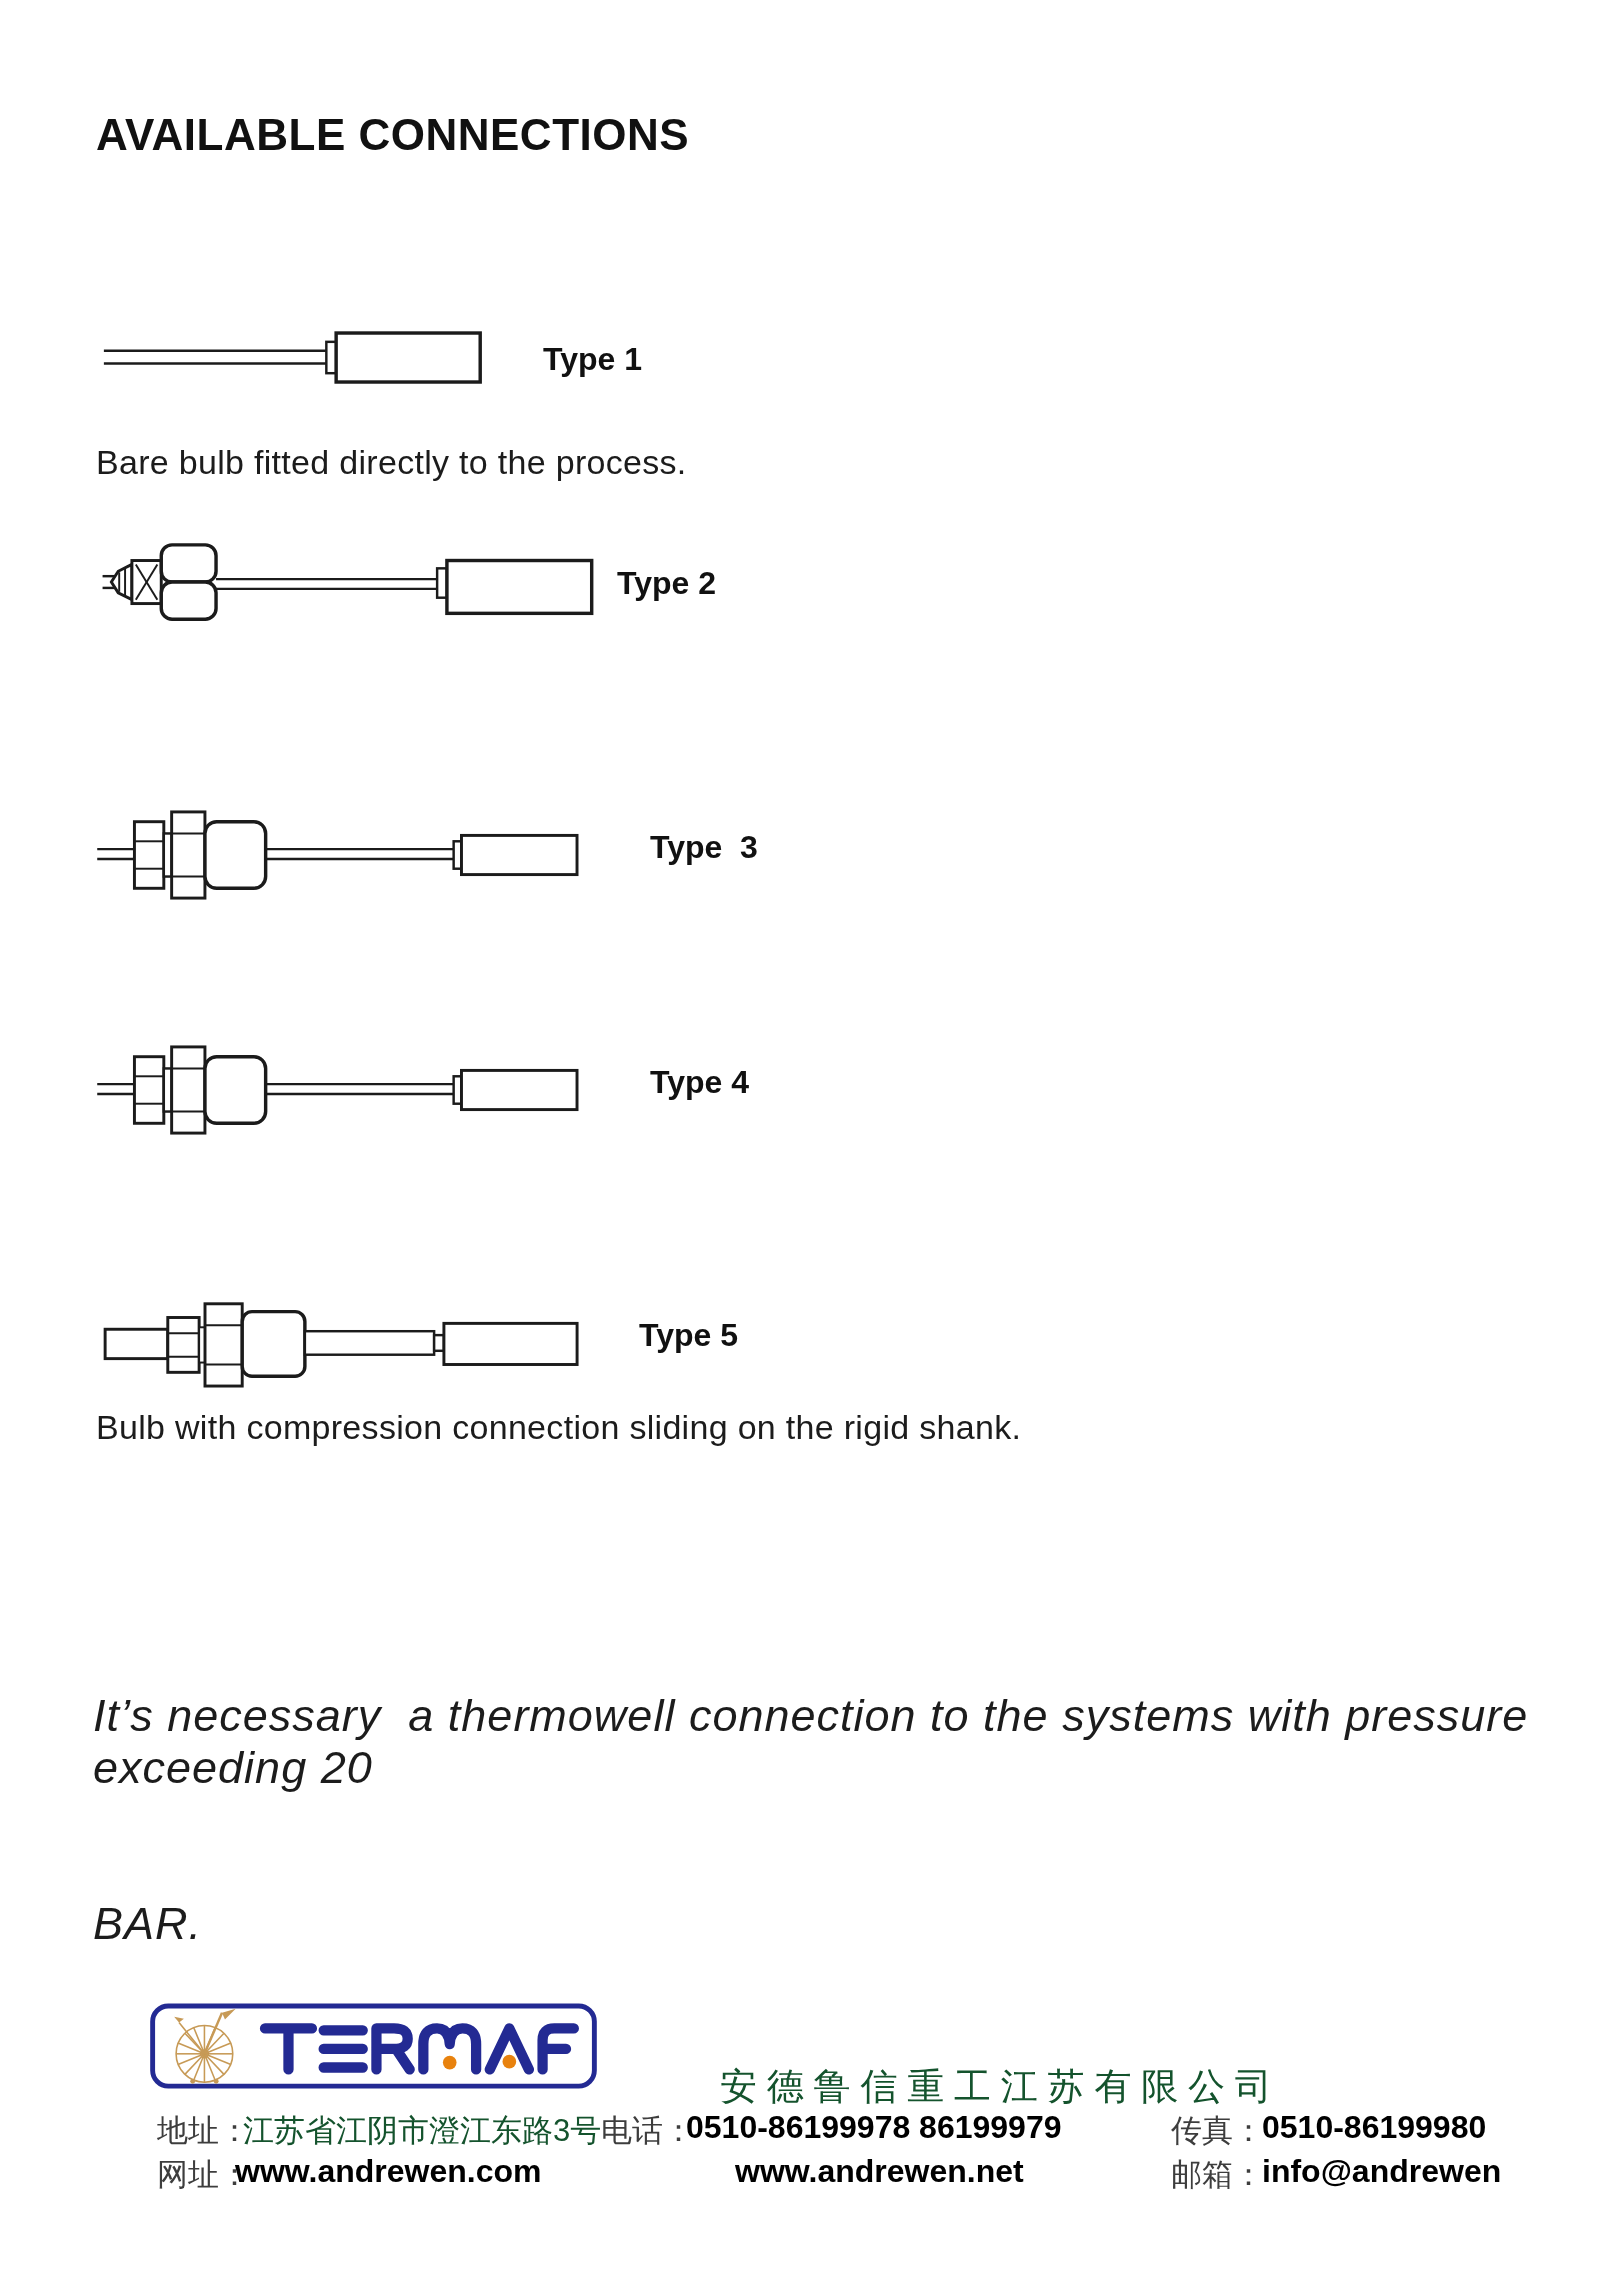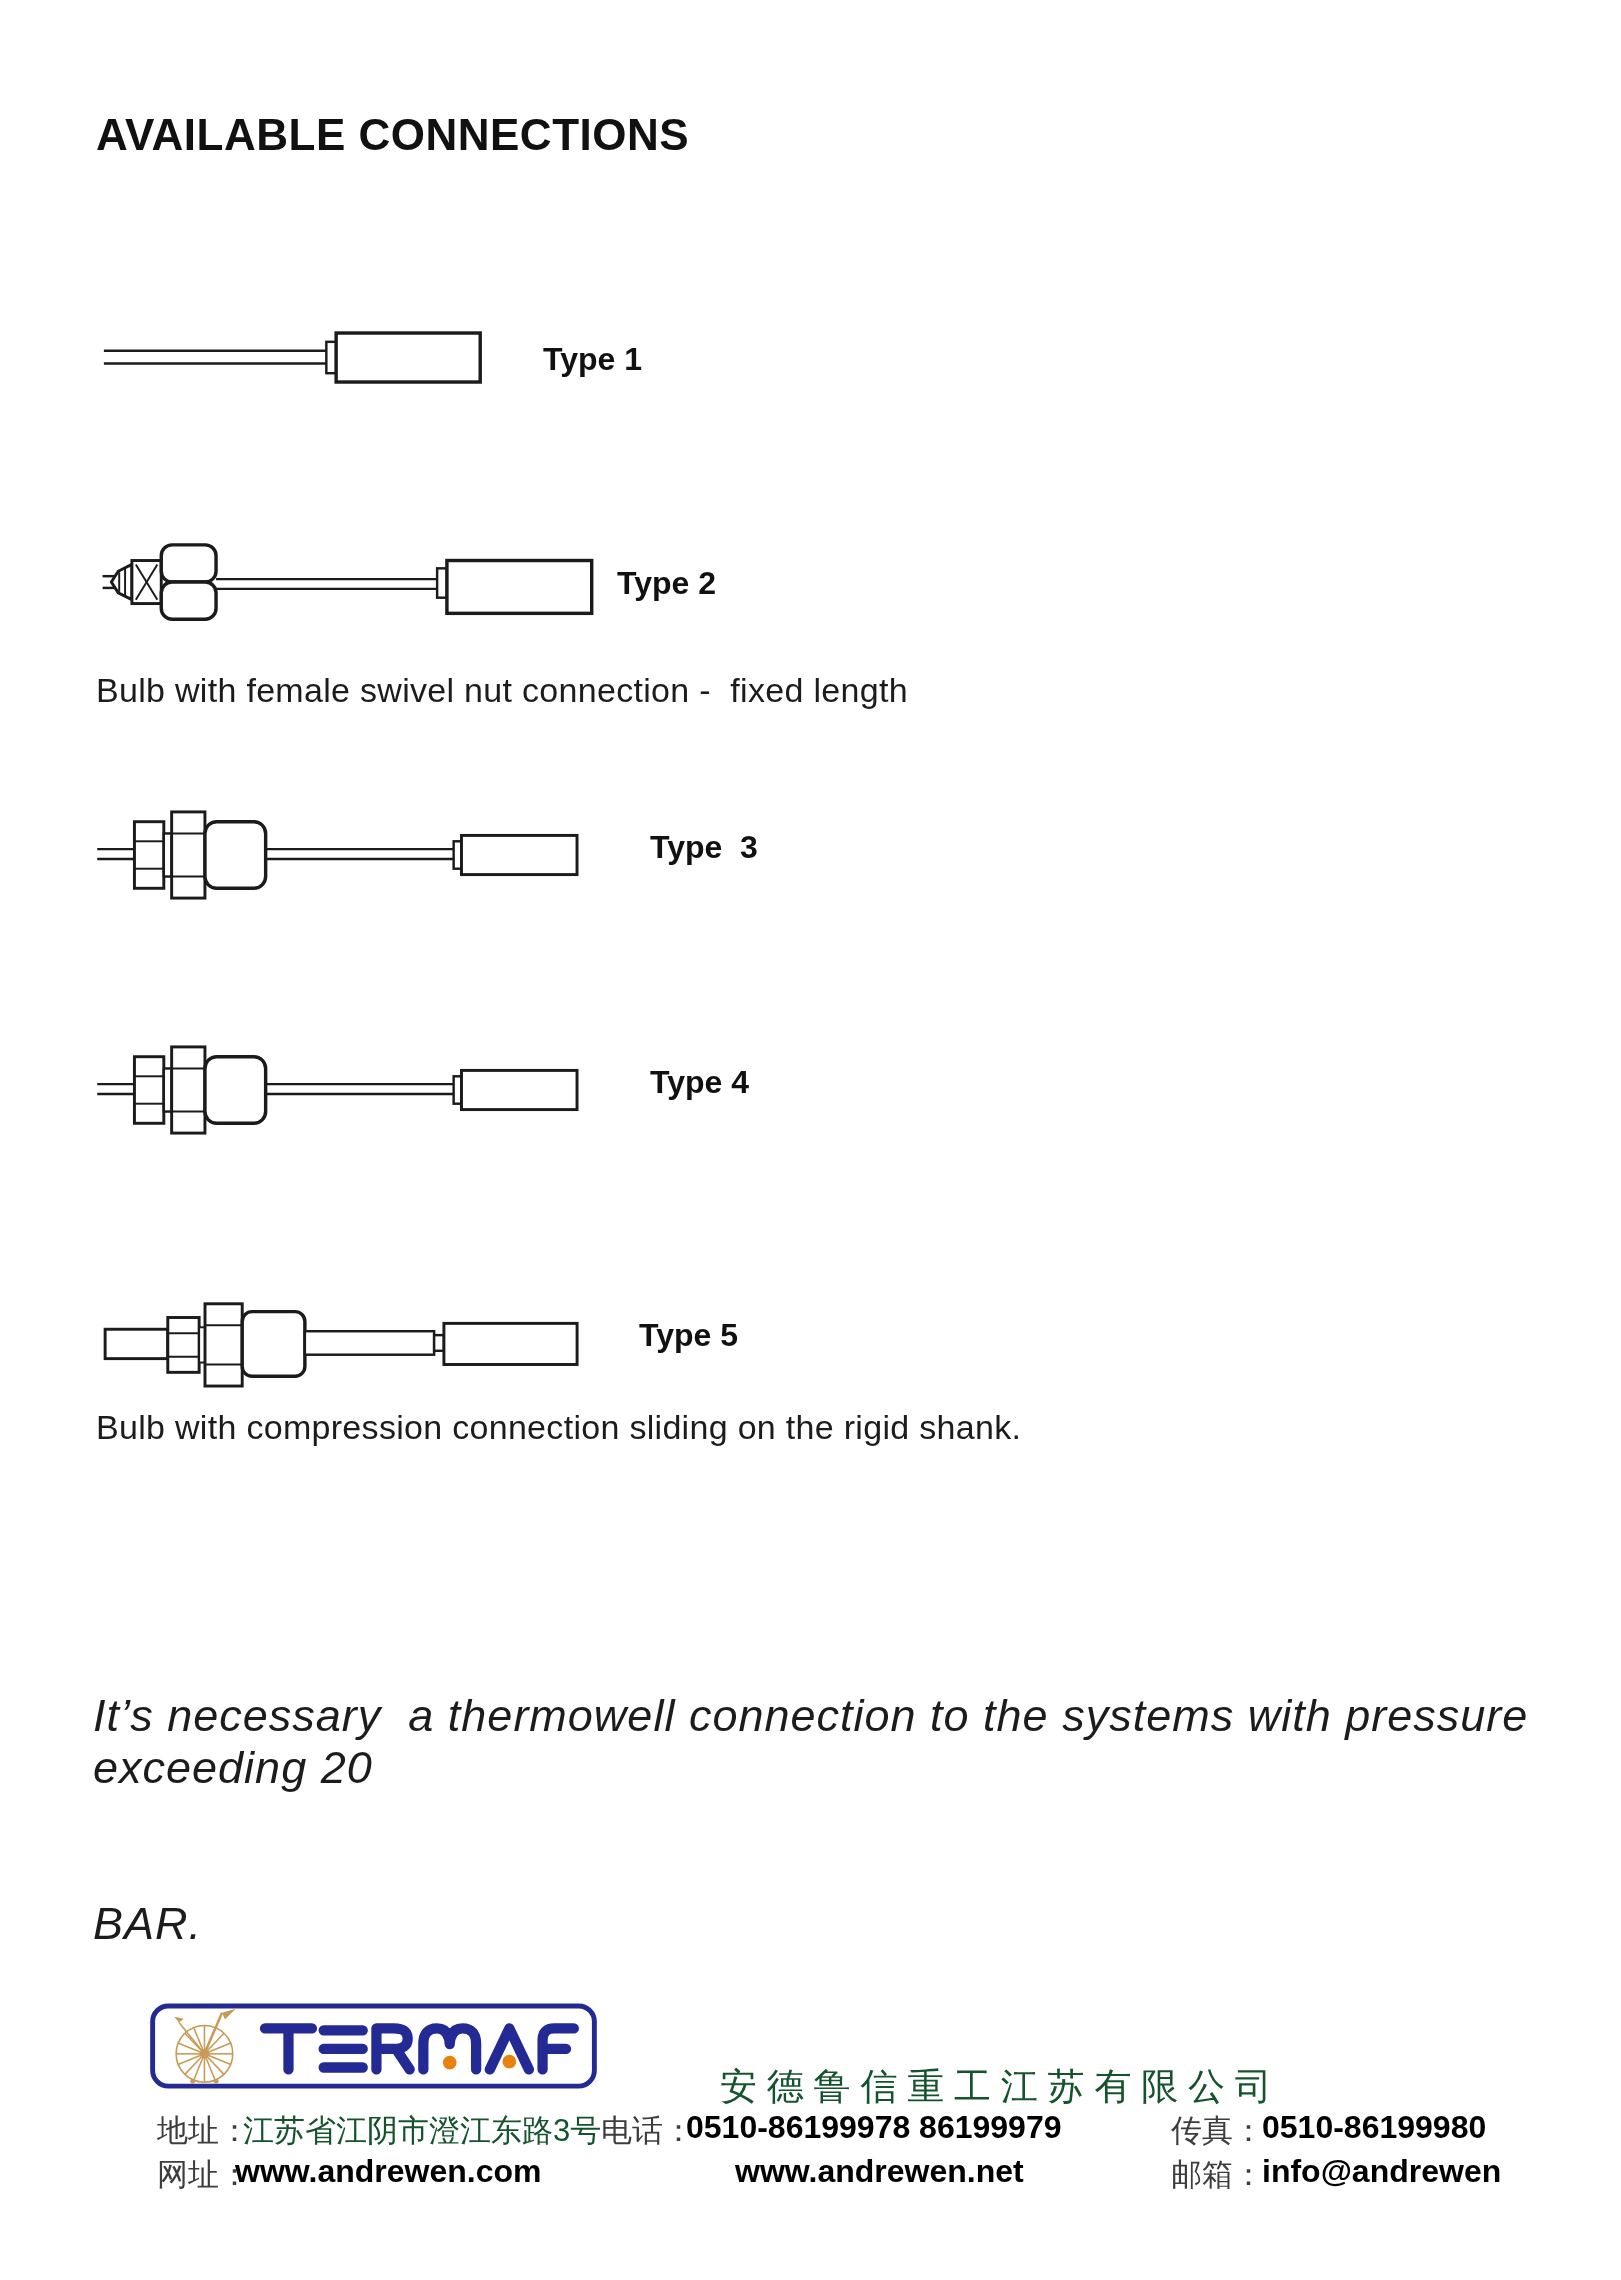--- a/index.html
+++ b/index.html
@@ -55,39 +55,39 @@
 
   <div class="abs page-title">AVAILABLE CONNECTIONS</div>
 
   <svg class="abs diagram" style="left:98px;top:329px;" width="392" height="59" viewBox="0 0 400 60">
     <line x1="6" y1="22" x2="235" y2="22" stroke-width="2.5"></line>
     <line x1="6" y1="35" x2="235" y2="35" stroke-width="2.5"></line>
     <rect x="233" y="13" width="10" height="32" stroke-width="2.5"></rect>
     <rect x="243" y="4" width="147" height="50" stroke-width="3.5"></rect>
   </svg>
   <div class="abs type-label" style="left:543px;top:341px;">Type 1</div>
+  <div class="abs desc" style="left:96px;top:443px;">Bare bulb fitted directly to the process.</div>
 
   <svg class="abs diagram" style="left:98px;top:539px;" width="510" height="90" viewBox="0 0 520 92">
     <line x1="4" y1="38" x2="20" y2="38" stroke-width="2.5"></line>
     <line x1="4" y1="50" x2="20" y2="50" stroke-width="2.5"></line>
     <polygon points="34,26 20,33 13,44 20,55 34,62" stroke-width="3"></polygon>
     <line x1="21" y1="34" x2="21" y2="54" stroke-width="2"></line>
     <line x1="27" y1="30" x2="27" y2="58" stroke-width="2"></line>
     <rect x="34" y="22" width="30" height="44" stroke-width="3"></rect>
     <line x1="38" y1="26" x2="60" y2="62" stroke-width="2"></line>
     <line x1="38" y1="62" x2="60" y2="26" stroke-width="2"></line>
     <rect x="64" y="6" width="56" height="38" rx="11" stroke-width="3.5"></rect>
     <rect x="64" y="44" width="56" height="38" rx="11" stroke-width="3.5"></rect>
     <line x1="120" y1="41" x2="346" y2="41" stroke-width="2.5"></line>
     <line x1="120" y1="51" x2="346" y2="51" stroke-width="2.5"></line>
     <rect x="346" y="30" width="10" height="30" stroke-width="2.5"></rect>
     <rect x="356" y="22" width="148" height="54" stroke-width="3.5"></rect>
   </svg>
   <div class="abs type-label" style="left:617px;top:565px;">Type 2</div>
-  <div class="abs desc" style="left:96px;top:671px;">Bulb with female swivel nut connection -  fixed length</div>
 
   <svg class="abs diagram" style="left:93px;top:808px;" width="500" height="94" viewBox="0 0 510 96">
     <line x1="4" y1="42" x2="42" y2="42" stroke-width="2.5"></line>
     <line x1="4" y1="52" x2="42" y2="52" stroke-width="2.5"></line>
     <rect x="42" y="14" width="30" height="68" stroke-width="3"></rect>
     <line x1="42" y1="34" x2="72" y2="34" stroke-width="2"></line>
     <line x1="42" y1="62" x2="72" y2="62" stroke-width="2"></line>
     <rect x="72" y="26" width="8" height="44" stroke-width="2.5"></rect>
     <rect x="80" y="4" width="34" height="88" stroke-width="3"></rect>
     <line x1="80" y1="26" x2="114" y2="26" stroke-width="2"></line>

